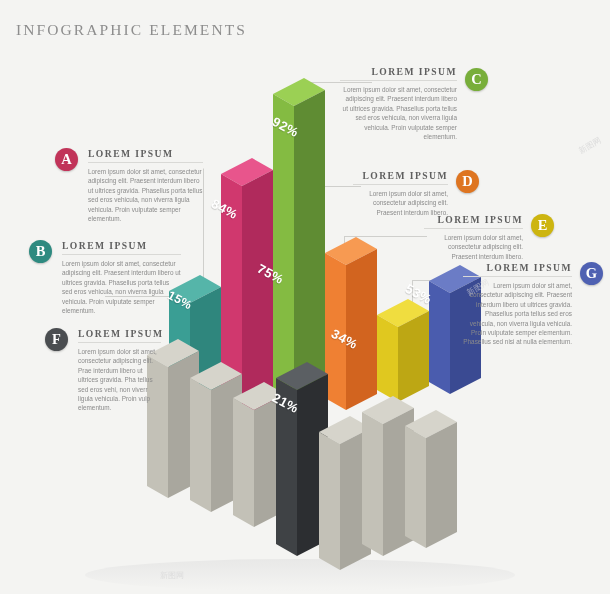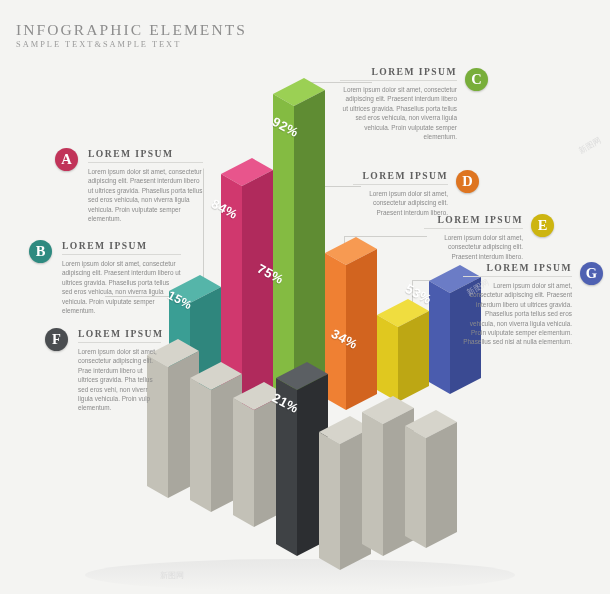--- a/index.html
+++ b/index.html
@@ -62,21 +62,20 @@
   }
   .wm{position:absolute;font-size:8px;color:#dcdcdc;}
 </style>
 </head>
 <body>
 
 <div id="stage">
 
   <div class="hdr">
     <div class="hdr-title">INFOGRAPHIC ELEMENTS</div>
-    <div class="hdr-sub">SAMPLE TEXT&amp;SAMPLE TEXT</div>
   </div>
 
   <div class="conn" style="left:105px;top:168px;width:98px;height:122px;border-top-width:1px;border-right-width:1px;border-top-color:transparent;"></div>
   <div class="conn" style="left:105px;top:296px;width:78px;height:1px;border-top-width:1px;"></div>
   <div class="conn" style="left:310px;top:82px;width:62px;height:1px;border-top-width:1px;"></div>
   <div class="conn" style="left:312px;top:186px;width:48px;height:104px;border-top-width:1px;border-left-width:1px;"></div>
   <div class="conn" style="left:344px;top:236px;width:82px;height:100px;border-top-width:1px;border-left-width:1px;"></div>
   <div class="conn" style="left:168px;top:348px;width:46px;height:1px;border-top-width:1px;"></div>
   <div class="conn" style="left:412px;top:280px;width:68px;height:1px;border-top-width:1px;"></div>
   <div class="conn" style="left:412px;top:280px;width:1px;height:30px;border-left-width:1px;"></div>

